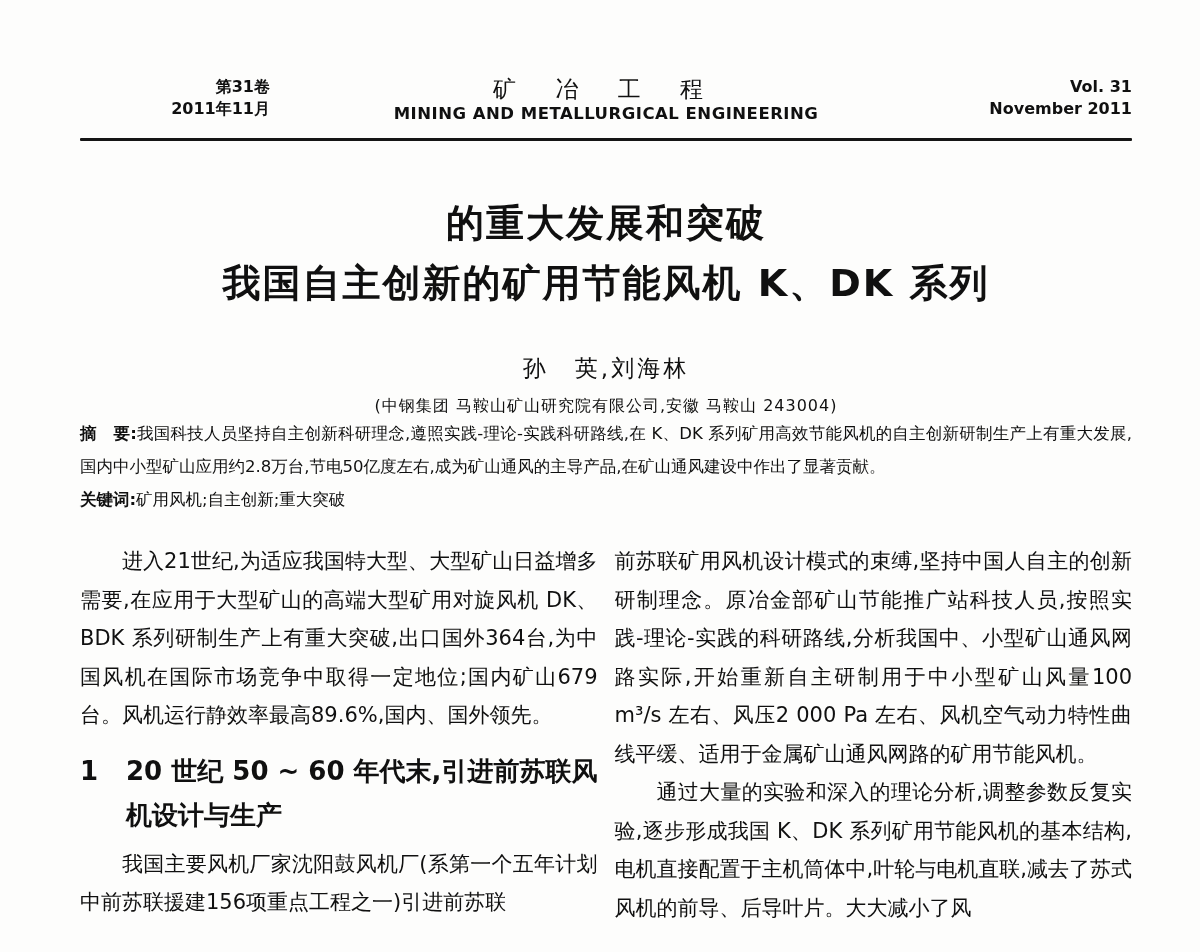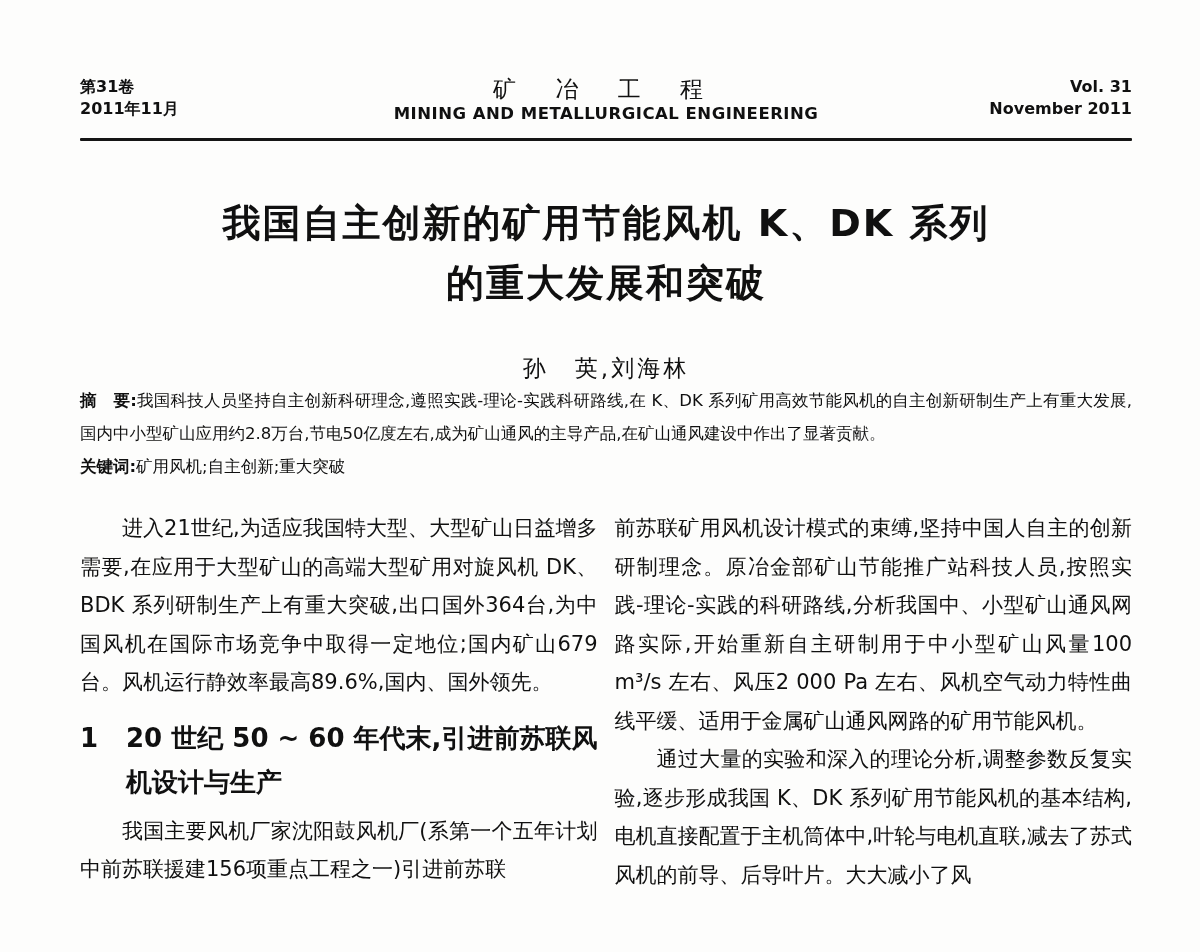--- a/index.html
+++ b/index.html
@@ -27,20 +27,21 @@
     display: flex;
     justify-content: space-between;
     align-items: flex-start;
     padding-top: 76px;
   }
   .jh-left, .jh-right {
     font-size: 16px;
     line-height: 22px;
     width: 190px;
     font-weight: 600;
+    text-align: right;
   }
   .jh-right { text-align: right; }
   .jh-center {
     flex: 1;
     text-align: center;
   }
   .jh-title-cn {
     font-size: 23px;
     font-weight: 400;
     letter-spacing: 16px;
@@ -136,25 +137,26 @@
         <div class="jh-title-en">MINING AND METALLURGICAL ENGINEERING</div>
       </div>
       <div class="jh-right">
         <div>Vol. 31</div>
         <div>November 2011</div>
       </div>
     </div>
     <div class="header-rule"></div>
 
     <div class="article-title">
+      <div>的重大发展和突破</div>
       <div>我国自主创新的矿用节能风机 K、DK 系列</div>
-      <div>的重大发展和突破</div>
     </div>
 
     <div class="authors">孙　英,刘海林</div>
+    <div class="affiliation">(中钢集团 马鞍山矿山研究院有限公司,安徽 马鞍山 243004)</div>
 
     <div class="abstract-block">
       <p><span class="bold-label">摘　要:</span><span>我国科技人员坚持自主创新科研理念,遵照实践-理论-实践科研路线,在 K、DK 系列矿用高效节能风机的自主创新研制生产上有重大发展,国内中小型矿山应用约2.8万台,节电50亿度左右,成为矿山通风的主导产品,在矿山通风建设中作出了显著贡献。</span></p>
       <p><span class="bold-label">关键词:</span><span>矿用风机;自主创新;重大突破</span></p>
     </div>
 
     <div class="body-columns">
       <div class="col">
         <p class="para-indent">进入21世纪,为适应我国特大型、大型矿山日益增多需要,在应用于大型矿山的高端大型矿用对旋风机 DK、BDK 系列研制生产上有重大突破,出口国外364台,为中国风机在国际市场竞争中取得一定地位;国内矿山679台。风机运行静效率最高89.6%,国内、国外领先。</p>
         <div class="section-heading">

